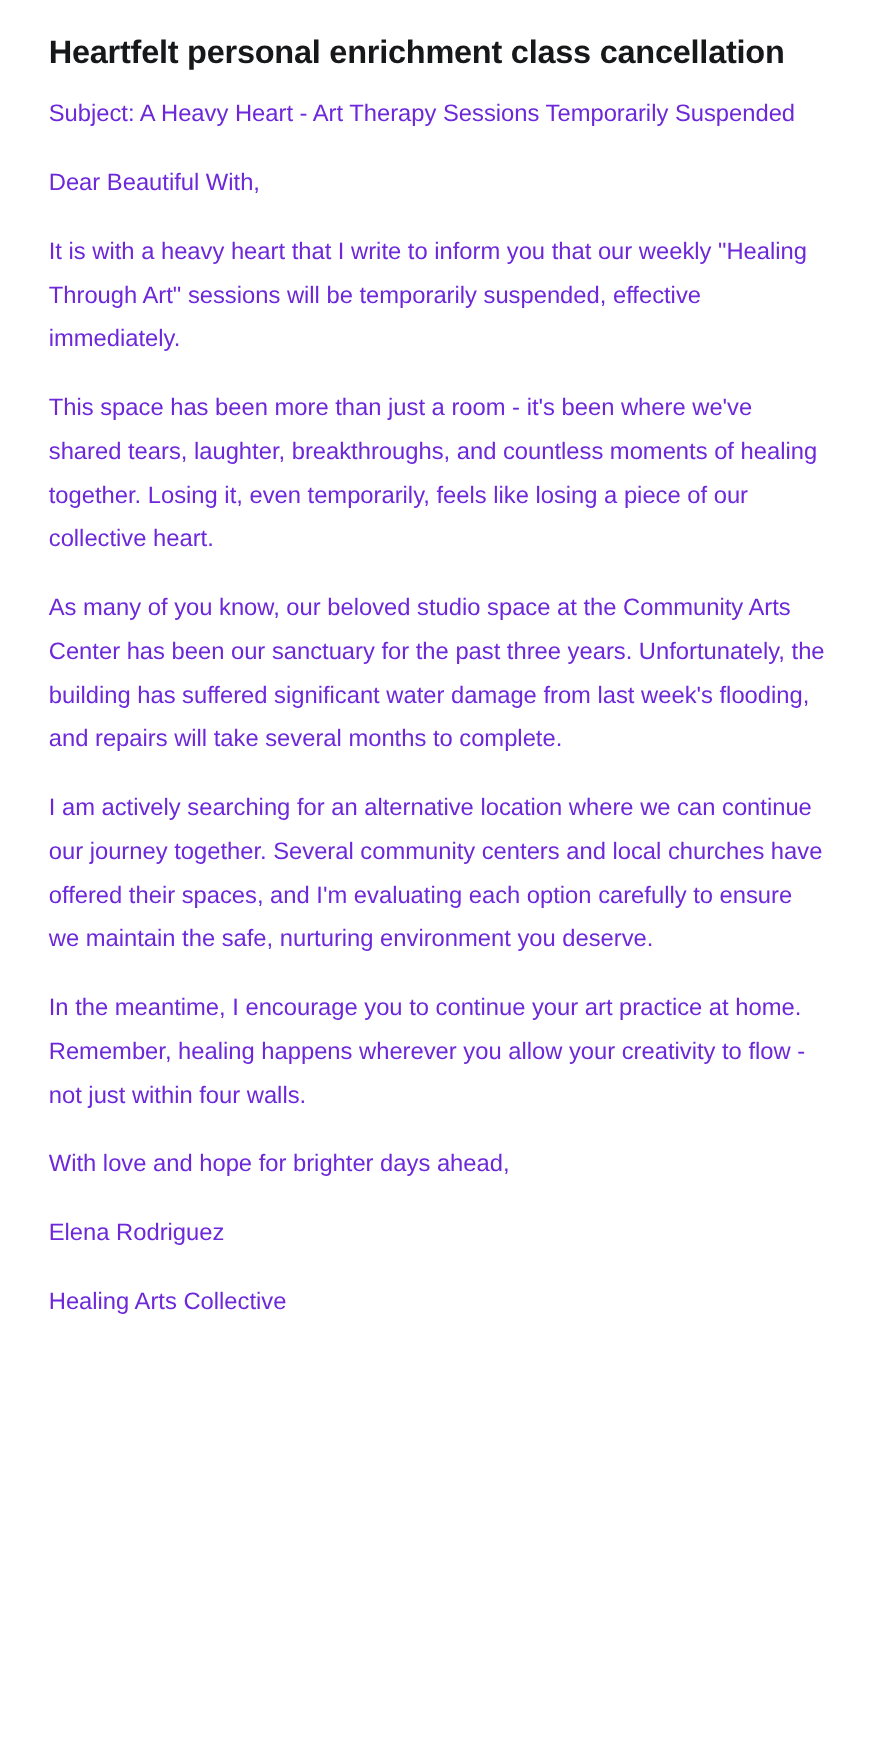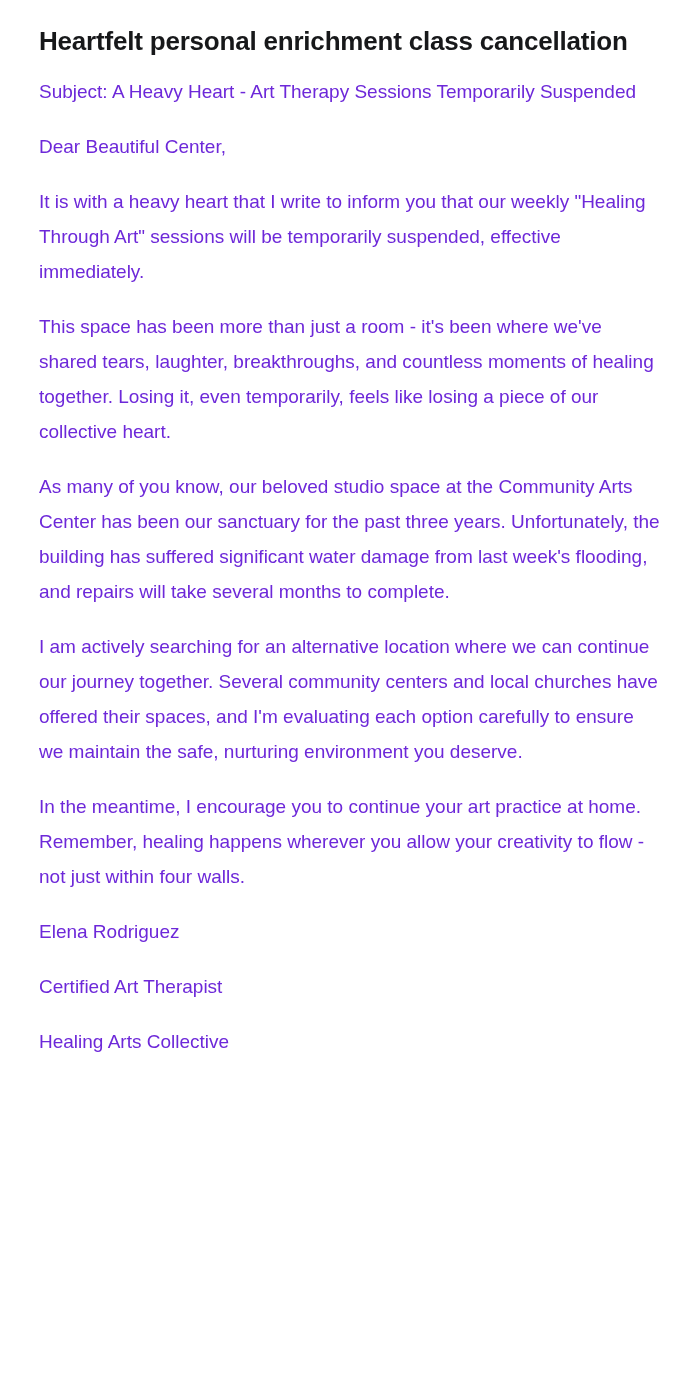--- a/index.html
+++ b/index.html
@@ -45,33 +45,33 @@
 </style>
 </head>
 <body>
 
 <div class="page">
 
   <h1 class="doc-title">Heartfelt personal enrichment class cancellation</h1>
 
   <p class="body-block">Subject: A Heavy Heart - Art Therapy Sessions Temporarily Suspended</p>
 
-  <p class="body-block">Dear Beautiful Center,</p>
+  <p class="body-block">Dear Beautiful With,</p>
 
   <p class="body-block">It is with a heavy heart that I write to inform you that our weekly "Healing Through Art" sessions will be temporarily suspended, effective immediately.</p>
 
   <p class="body-block">This space has been more than just a room - it's been where we've shared tears, laughter, breakthroughs, and countless moments of healing together. Losing it, even temporarily, feels like losing a piece of our collective heart.</p>
 
   <p class="body-block">As many of you know, our beloved studio space at the Community Arts Center has been our sanctuary for the past three years. Unfortunately, the building has suffered significant water damage from last week's flooding, and repairs will take several months to complete.</p>
 
   <p class="body-block">I am actively searching for an alternative location where we can continue our journey together. Several community centers and local churches have offered their spaces, and I'm evaluating each option carefully to ensure we maintain the safe, nurturing environment you deserve.</p>
 
   <p class="body-block">In the meantime, I encourage you to continue your art practice at home. Remember, healing happens wherever you allow your creativity to flow - not just within four walls.</p>
 
 
+  <p class="body-block">With love and hope for brighter days ahead,</p>
 
   <p class="body-block">Elena Rodriguez</p>
 
-  <p class="body-block">Certified Art Therapist</p>
 
   <p class="body-block">Healing Arts Collective</p>
 
 </div>
 
 </body></html>

